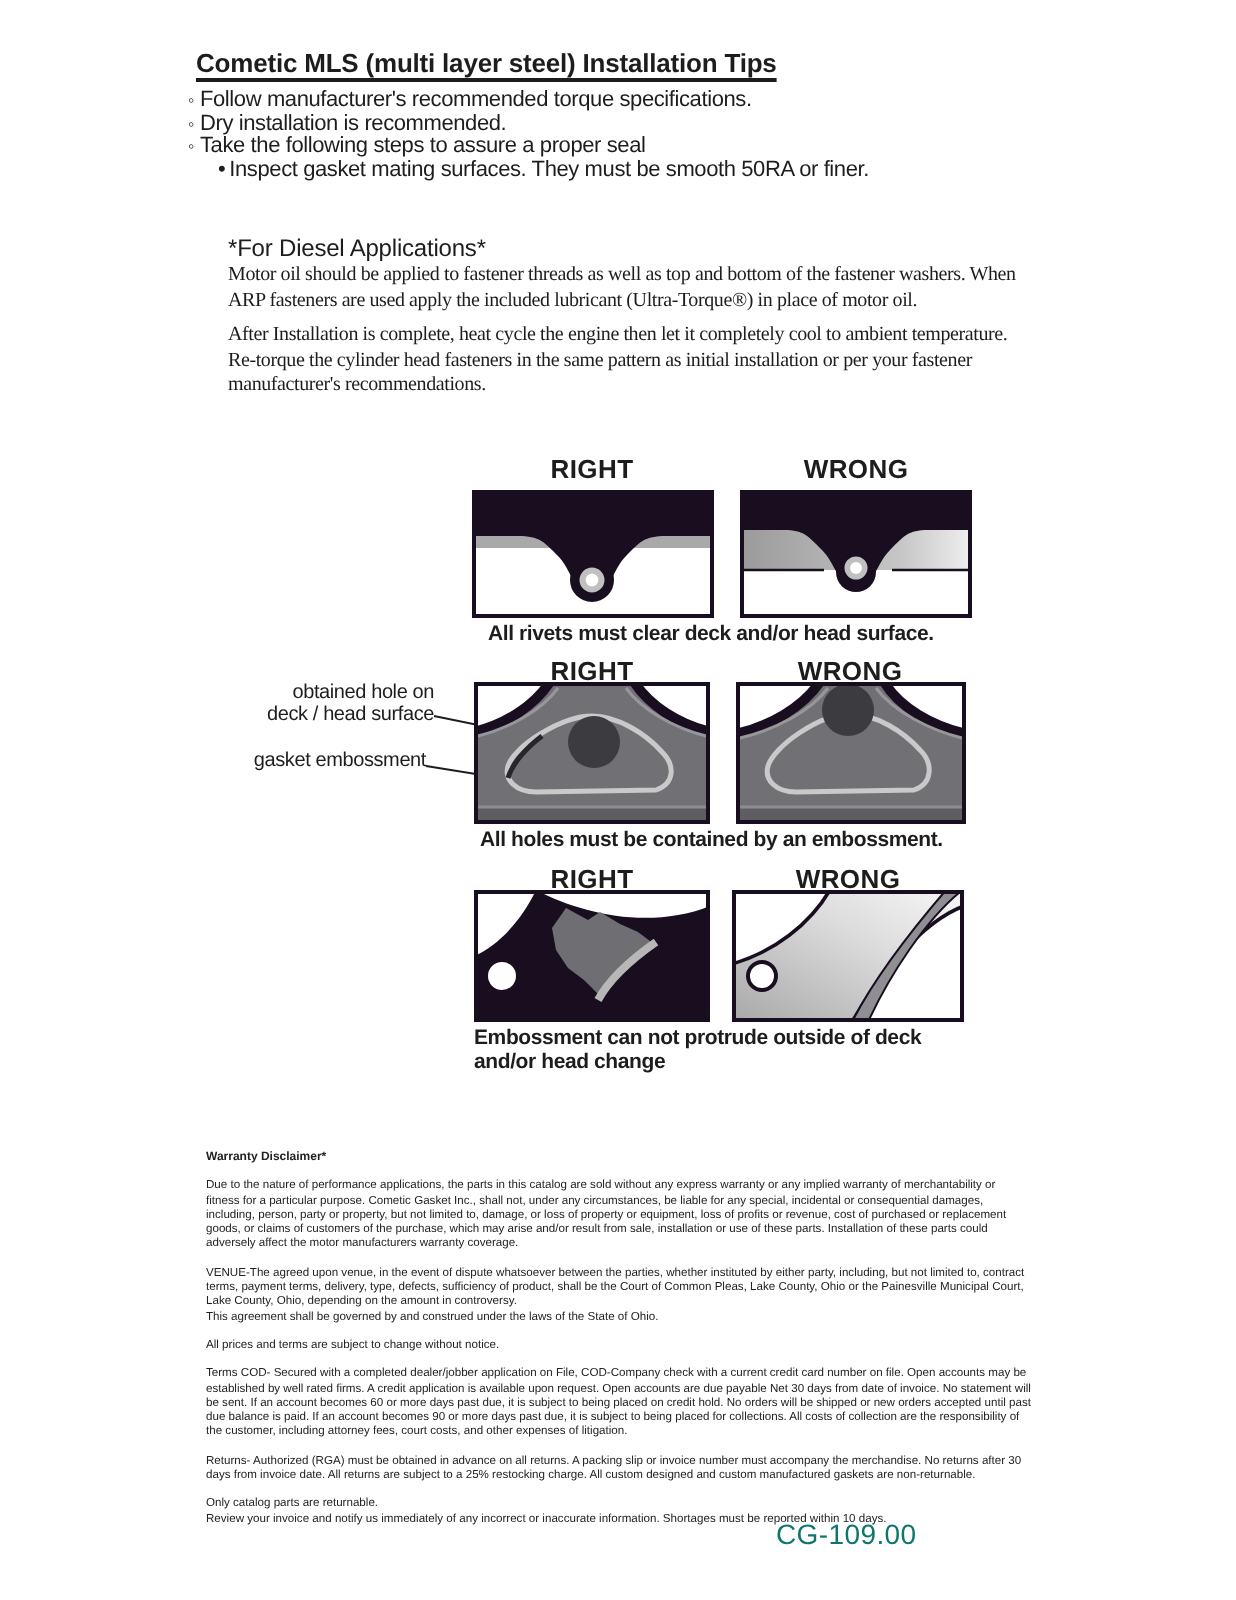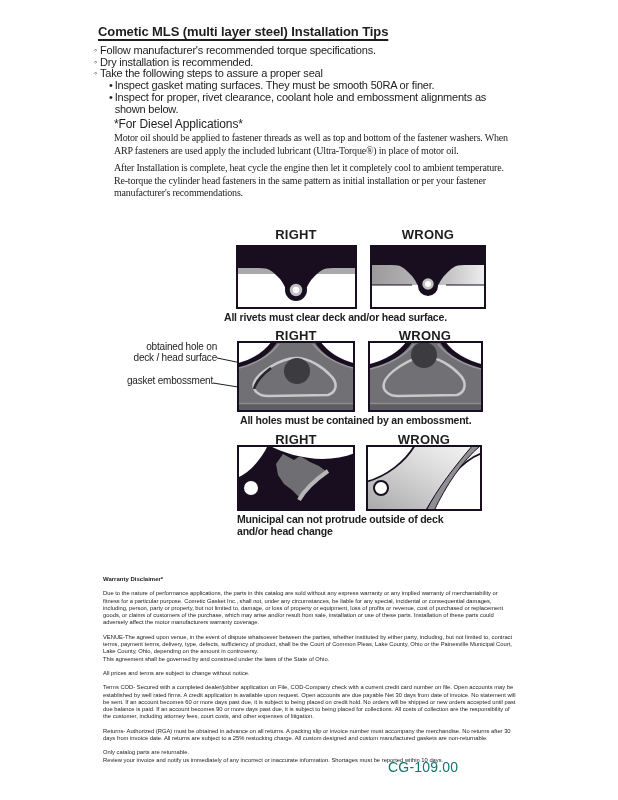--- a/index.html
+++ b/index.html
@@ -47,23 +47,20 @@
       </li>
     <li class="l1">
         <span>Dry installation is recommended.</span>
       </li>
     <li class="l1">
         <span>Take the following steps to assure a proper seal</span>
       </li>
     <li class="l2">
         <span>Inspect gasket mating surfaces.  They must be smooth 50RA or finer.</span>
       </li>
-    <li class="l2">
-        <span>Inspect for proper, rivet clearance, coolant hole and embossment alignments as shown below.</span>
-      </li>
   </ul>
 
   <div class="diesel-heading">*For Diesel Applications*</div>
   <div class="para p1">Motor oil should be applied to fastener threads as well as top and bottom of the fastener washers. When ARP fasteners are used apply the included lubricant (Ultra-Torque®) in place of motor oil.</div>
   <div class="para p2">After Installation is complete, heat cycle the engine then let it completely cool to ambient temperature. Re-torque the cylinder head fasteners in the same pattern as initial installation or per your fastener manufacturer's recommendations.</div>
 
   <div class="figlabel" style="left:256px; top:227px;">RIGHT</div>
   <div class="figlabel" style="left:388px; top:227px;">WRONG</div>
 
   <svg class="diagram" style="left:236px; top:245px;" width="121" height="64" viewBox="0 0 121 64">
@@ -88,21 +85,21 @@
     <rect x="2" y="19" width="112" height="21" fill="url(#gw1)"></rect>
     <line x1="2" y1="40" x2="42" y2="40" stroke="#190e1f" stroke-width="1.2"></line>
     <line x1="76" y1="40" x2="114" y2="40" stroke="#190e1f" stroke-width="1.2"></line>
     <path d="M0,0 H116 V20 H94 C84,20 82,23 75,30 C68,37 68,47 58,47 C48,47 48,37 41,30 C34,23 32,20 22,20 H0 Z" fill="#190e1f"></path>
     <circle cx="58" cy="41" r="10" fill="#190e1f"></circle>
     <circle cx="58" cy="39" r="6.5" fill="#c0c0c0" stroke="#190e1f" stroke-width="1.5"></circle>
     <circle cx="58" cy="39" r="3" fill="#ffffff"></circle>
     <rect x="1" y="1" width="114" height="62" fill="none" stroke="#190e1f" stroke-width="2"></rect>
   </svg>
 
-  <div class="caption" style="left:224px; top:312px;">All rivets must clear deck and/or head surface.</div>
+  <div class="caption" style="left:244px; top:312px;">All rivets must clear deck and/or head surface.</div>
 
   <div class="figlabel" style="left:256px; top:328px;">RIGHT</div>
   <div class="figlabel" style="left:385px; top:328px;">WRONG</div>
 
   <div class="sidelabel" style="left:95px; top:341px; width:122px;">
     <div>obtained hole on</div>
     <div>deck / head surface</div>
   </div>
   <div class="sidelabel" style="left:95px; top:375px; width:118px;">gasket embossment</div>
 
@@ -165,21 +162,21 @@
       </linearGradient>
     </defs>
     <rect width="116" height="66" fill="#ffffff"></rect>
     <path d="M49,0 C39,17 21,31 0,37 L0,66 H60 C72,45 94,16 116,8 L116,0 Z" fill="url(#gw3)" stroke="#190e1f" stroke-width="1.8"></path>
     <path d="M107,0 C89,21 71,44 60,66 L68,66 C79,42 97,15 114,1 L114,0 Z" fill="#8f8f93" stroke="#190e1f" stroke-width="1"></path>
     <circle cx="15" cy="43" r="7" fill="#ffffff" stroke="#190e1f" stroke-width="2"></circle>
     <rect x="1" y="1" width="114" height="64" fill="none" stroke="#190e1f" stroke-width="2"></rect>
   </svg>
 
   <div class="caption" style="left:237px; top:514px;">
-    <div>Municipal can not protrude outside of deck</div>
+    <div>Embossment can not protrude outside of deck</div>
     <div>and/or head change</div>
   </div>
 
   <div class="warranty">
     <div class="whead">Warranty Disclaimer*</div>
     <p>Due to the nature of performance applications, the parts in this catalog are sold without any express warranty or any implied warranty of merchantability or fitness for a particular purpose.  Cometic Gasket Inc., shall not, under any circumstances, be liable for any special, incidental or consequential damages, including, person, party or property, but not limited to, damage, or loss of property or equipment, loss of profits or revenue, cost of purchased or replacement goods, or claims of customers of the purchase, which may arise and/or result from sale, installation or use of these parts.  Installation of these parts could adversely affect the motor manufacturers warranty coverage.</p>
     <p class="tight">VENUE-The agreed upon venue, in the event of dispute whatsoever between the parties, whether instituted by either party, including, but not limited to, contract terms, payment terms, delivery, type, defects, sufficiency of product, shall be the Court of Common Pleas, Lake County, Ohio or the Painesville Municipal Court, Lake County, Ohio, depending on the amount in controversy.</p>
     <p>This agreement shall be governed by and construed under the laws of the State of Ohio.</p>
     <p>All prices and terms are subject to change without notice.</p>
     <p>Terms COD- Secured with a completed dealer/jobber application on File, COD-Company check with a current credit card number on file.  Open accounts may be established by well rated firms.  A credit application is available upon request.  Open accounts are due payable Net 30 days from date of invoice.  No statement will be sent.  If an account becomes 60 or more days past due, it is subject to being placed on credit hold.  No orders will be shipped or new orders accepted until past due balance is paid.  If an account becomes 90 or more days past due, it is subject to being placed for collections.  All costs of collection are the responsibility of the customer, including attorney fees, court costs, and other expenses of litigation.</p>

